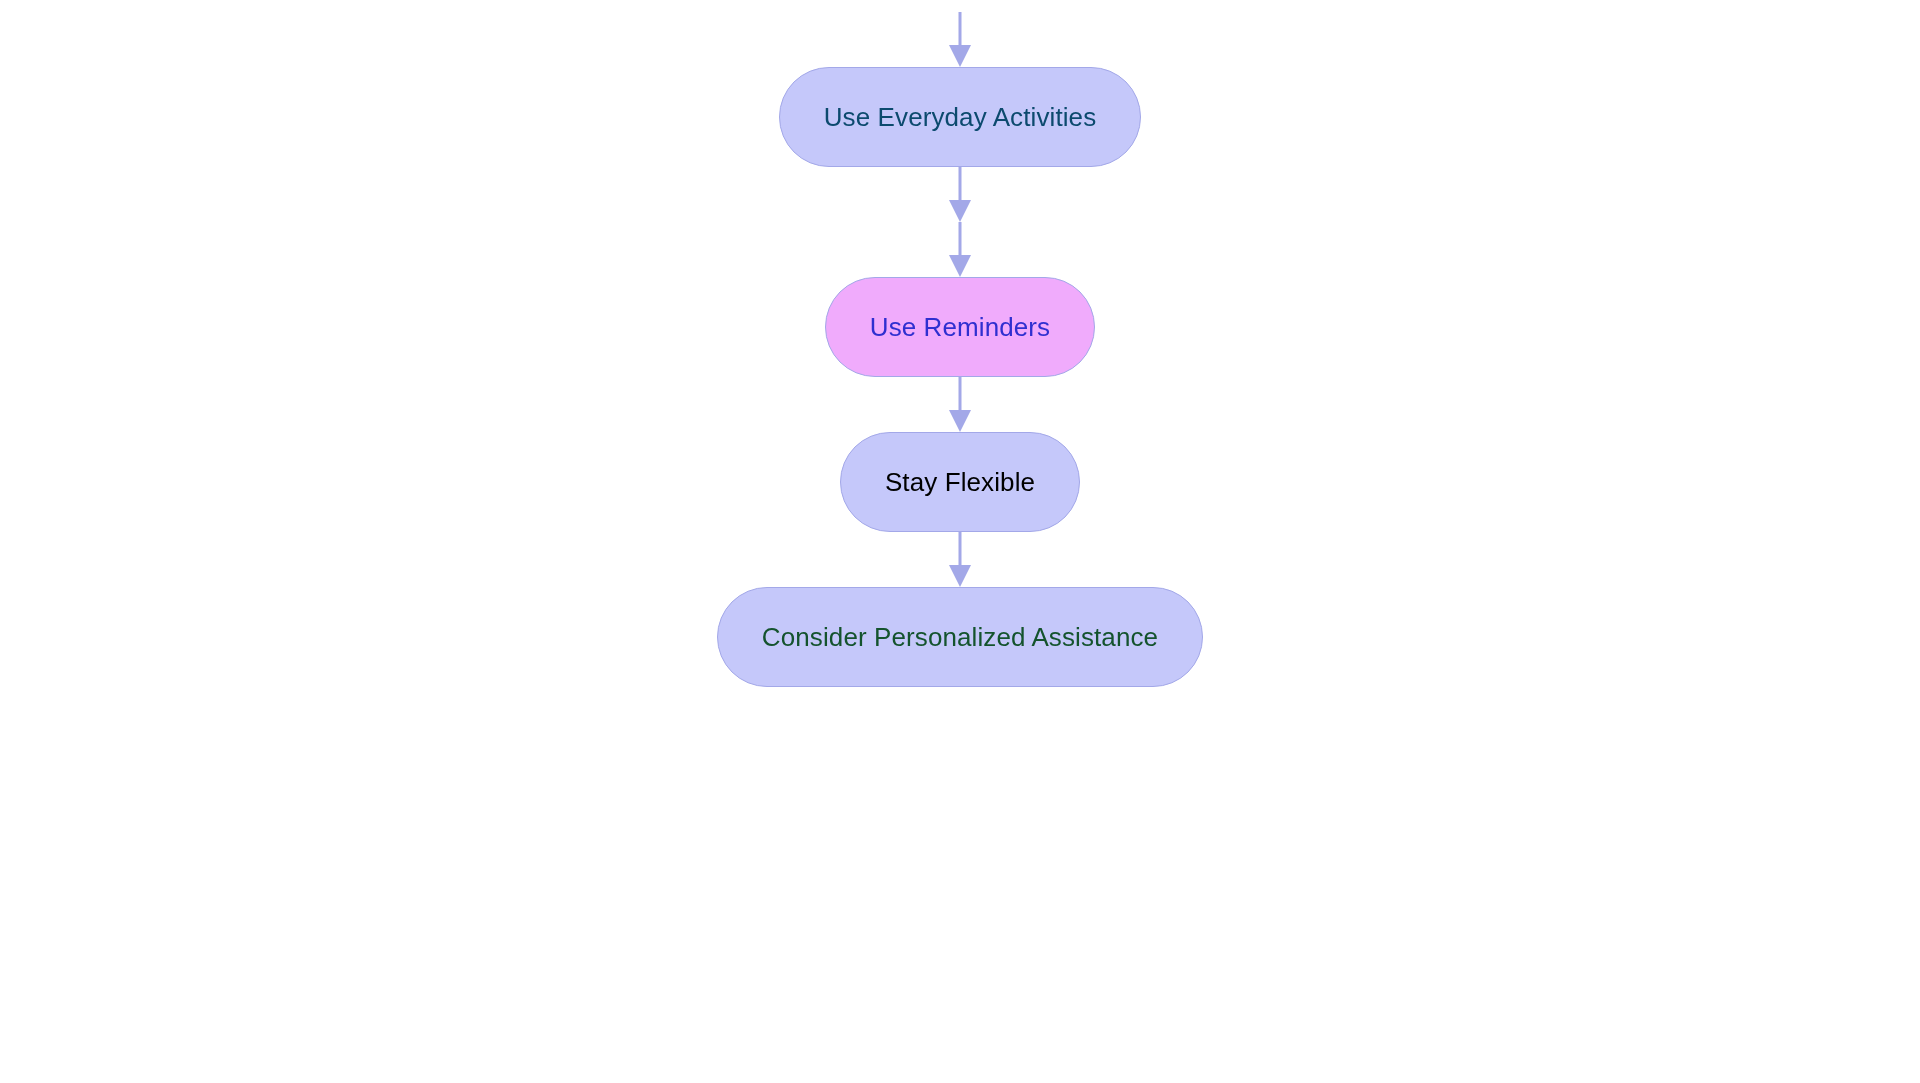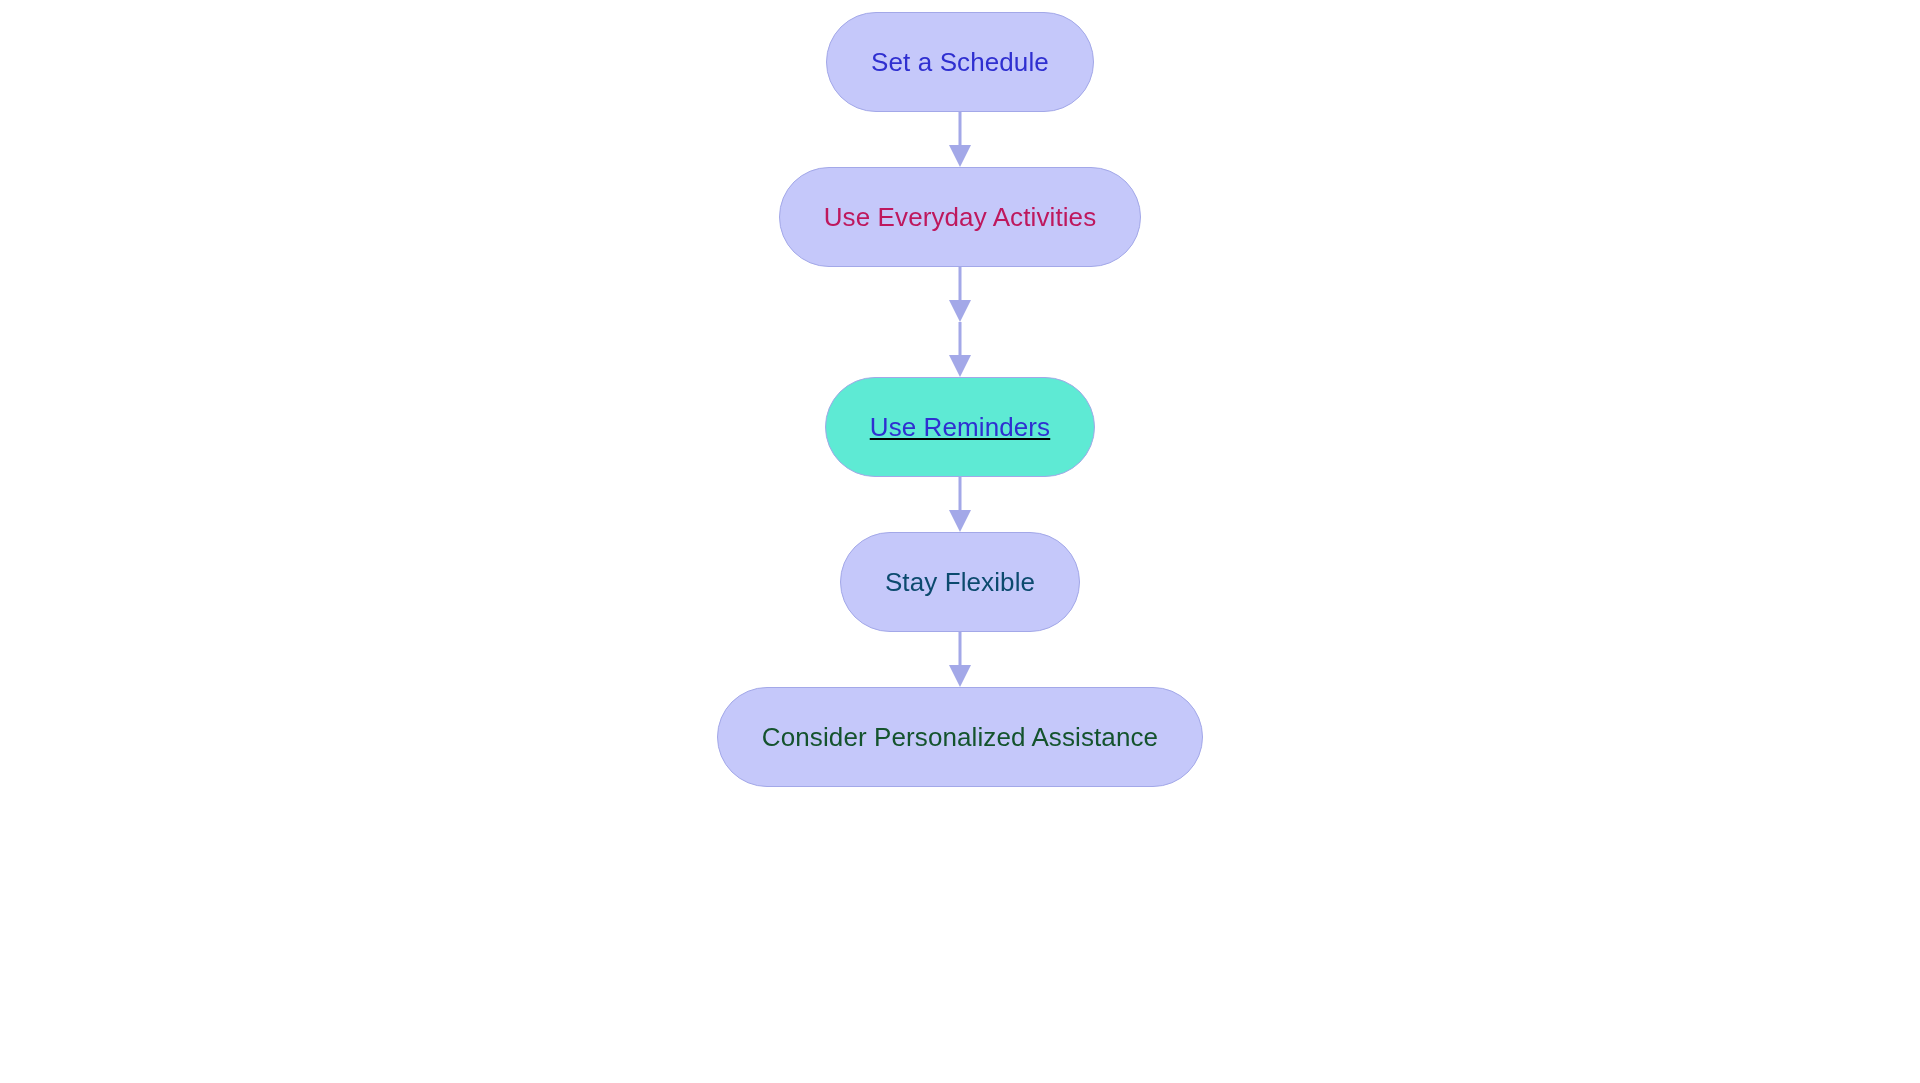--- a/index.html
+++ b/index.html
@@ -86,55 +86,52 @@
   .spacer-top { flex: 0 0 auto; height: 12px; width: 1px; }
 </style>
 </head>
 <body style="background: rgb(255, 255, 255);">
 
 <div id="flow-canvas" style="background: rgb(255, 255, 255);">
   <div class="flow-column">
 
     <div class="spacer-top"></div>
 
-    <div class="node" style="background: rgb(197, 200, 250); border-color: rgb(163, 168, 232);">
-      <span class="node-label" style="color: rgb(47, 47, 208);">Set a Schedule</span>
-    </div>
 
     <div class="connector">
       <div class="conn-line" style="background: rgb(163, 168, 232);"></div>
       <div class="conn-head" style="border-top-color: rgb(163, 168, 232);"></div>
     </div>
 
     <div class="node" style="background: rgb(197, 200, 250); border-color: rgb(163, 168, 232);">
-      <span class="node-label" style="color: #be185d;">Use Everyday Activities</span>
+      <span class="node-label" style="color: #0c4a6e;">Use Everyday Activities</span>
     </div>
 
     <div class="connector">
       <div class="conn-line" style="background: rgb(163, 168, 232);"></div>
       <div class="conn-head" style="border-top-color: rgb(163, 168, 232);"></div>
     </div>
 
 
     <div class="connector">
       <div class="conn-line" style="background: rgb(163, 168, 232);"></div>
       <div class="conn-head" style="border-top-color: rgb(163, 168, 232);"></div>
     </div>
 
-    <div class="node" style="background: #5eead4; border-color: rgb(163, 168, 232); text-decoration: underline;">
+    <div class="node" style="background: #f0abfc; border-color: rgb(163, 168, 232);">
       <span class="node-label" style="color: rgb(47, 47, 208);">Use Reminders</span>
     </div>
 
     <div class="connector">
       <div class="conn-line" style="background: rgb(163, 168, 232);"></div>
       <div class="conn-head" style="border-top-color: rgb(163, 168, 232);"></div>
     </div>
 
     <div class="node" style="background: rgb(197, 200, 250); border-color: rgb(163, 168, 232);">
-      <span class="node-label" style="color: #0c4a6e;">Stay Flexible</span>
+      <span class="node-label" style="color: #000000;">Stay Flexible</span>
     </div>
 
     <div class="connector">
       <div class="conn-line" style="background: rgb(163, 168, 232);"></div>
       <div class="conn-head" style="border-top-color: rgb(163, 168, 232);"></div>
     </div>
 
     <div class="node" style="background: rgb(197, 200, 250); border-color: rgb(163, 168, 232);">
       <span class="node-label" style="color: #14532d;">Consider Personalized Assistance</span>
     </div>

